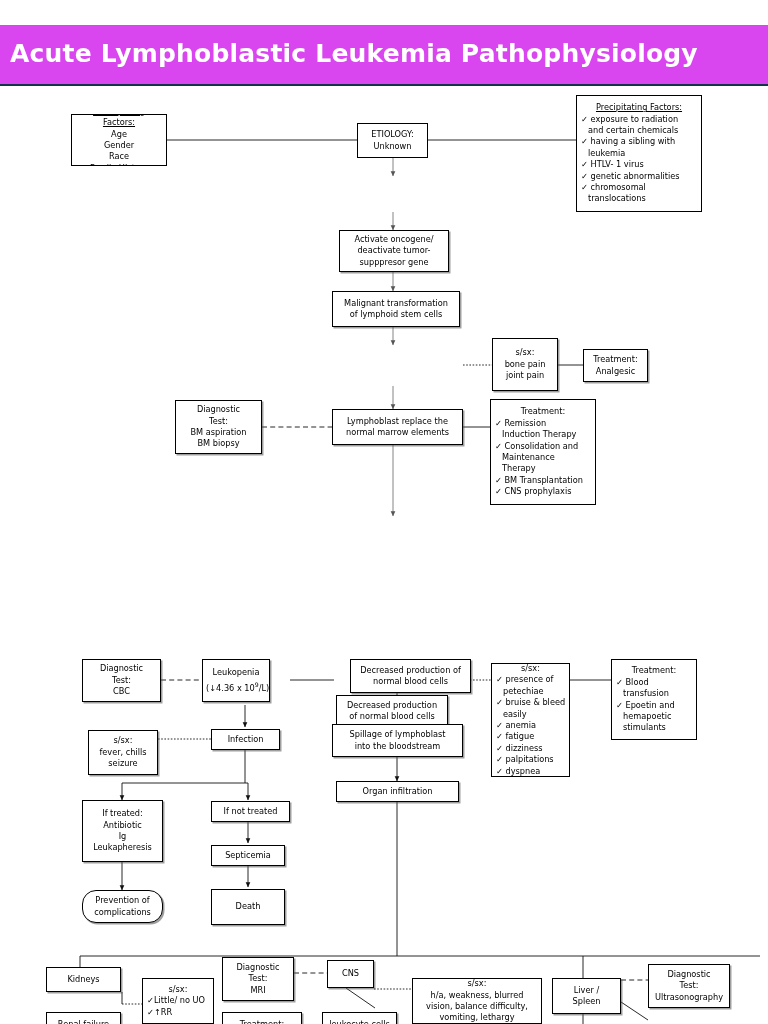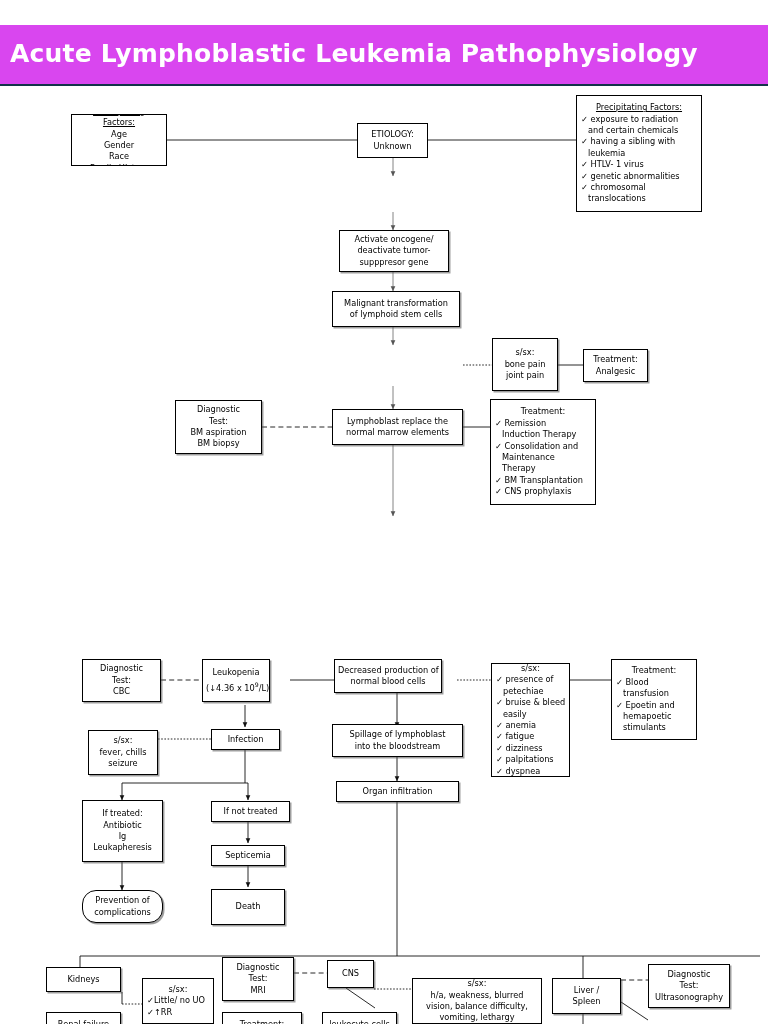--- a/index.html
+++ b/index.html
@@ -256,25 +256,29 @@
   <span class="ln">Diagnostic</span>
   <span class="ln">Test:</span>
   <span class="ln">CBC</span>
 </div>
 
 <div class="nbox shadow" style="left:202px; top:659px; width:68px; height:43px;">
   <span class="ln">Leukopenia</span>
   <span class="ln"><span>(</span><span>↓</span><span>4.36 x 10</span><span class="tiny">9</span><span>/L)</span></span>
 </div>
 
-<div class="nbox shadow" style="left:334px; top:659px; width:108px; height:34px;">
+<div class="nbox shadow" style="left:350px; top:659px; width:121px; height:34px;">
   <span class="ln">Decreased production of</span>
   <span class="ln">normal blood cells</span>
 </div>
 
+<div class="nbox shadow" style="left:336px; top:695px; width:112px; height:32px; z-index:4;">
+  <span class="ln">Decreased production</span>
+  <span class="ln">of normal blood cells</span>
+</div>
 
 <div class="nbox shadow" style="left:332px; top:724px; width:131px; height:33px; z-index:6;">
   <span class="ln">Spillage of lymphoblast</span>
   <span class="ln">into the bloodstream</span>
 </div>
 
 <div class="nbox left" style="left:491px; top:663px; width:79px; height:114px;">
   <span class="hd">s/sx:</span>
   <span class="chk"><span>✓</span> <span>presence of</span></span>
   <span class="cont">petechiae</span>

